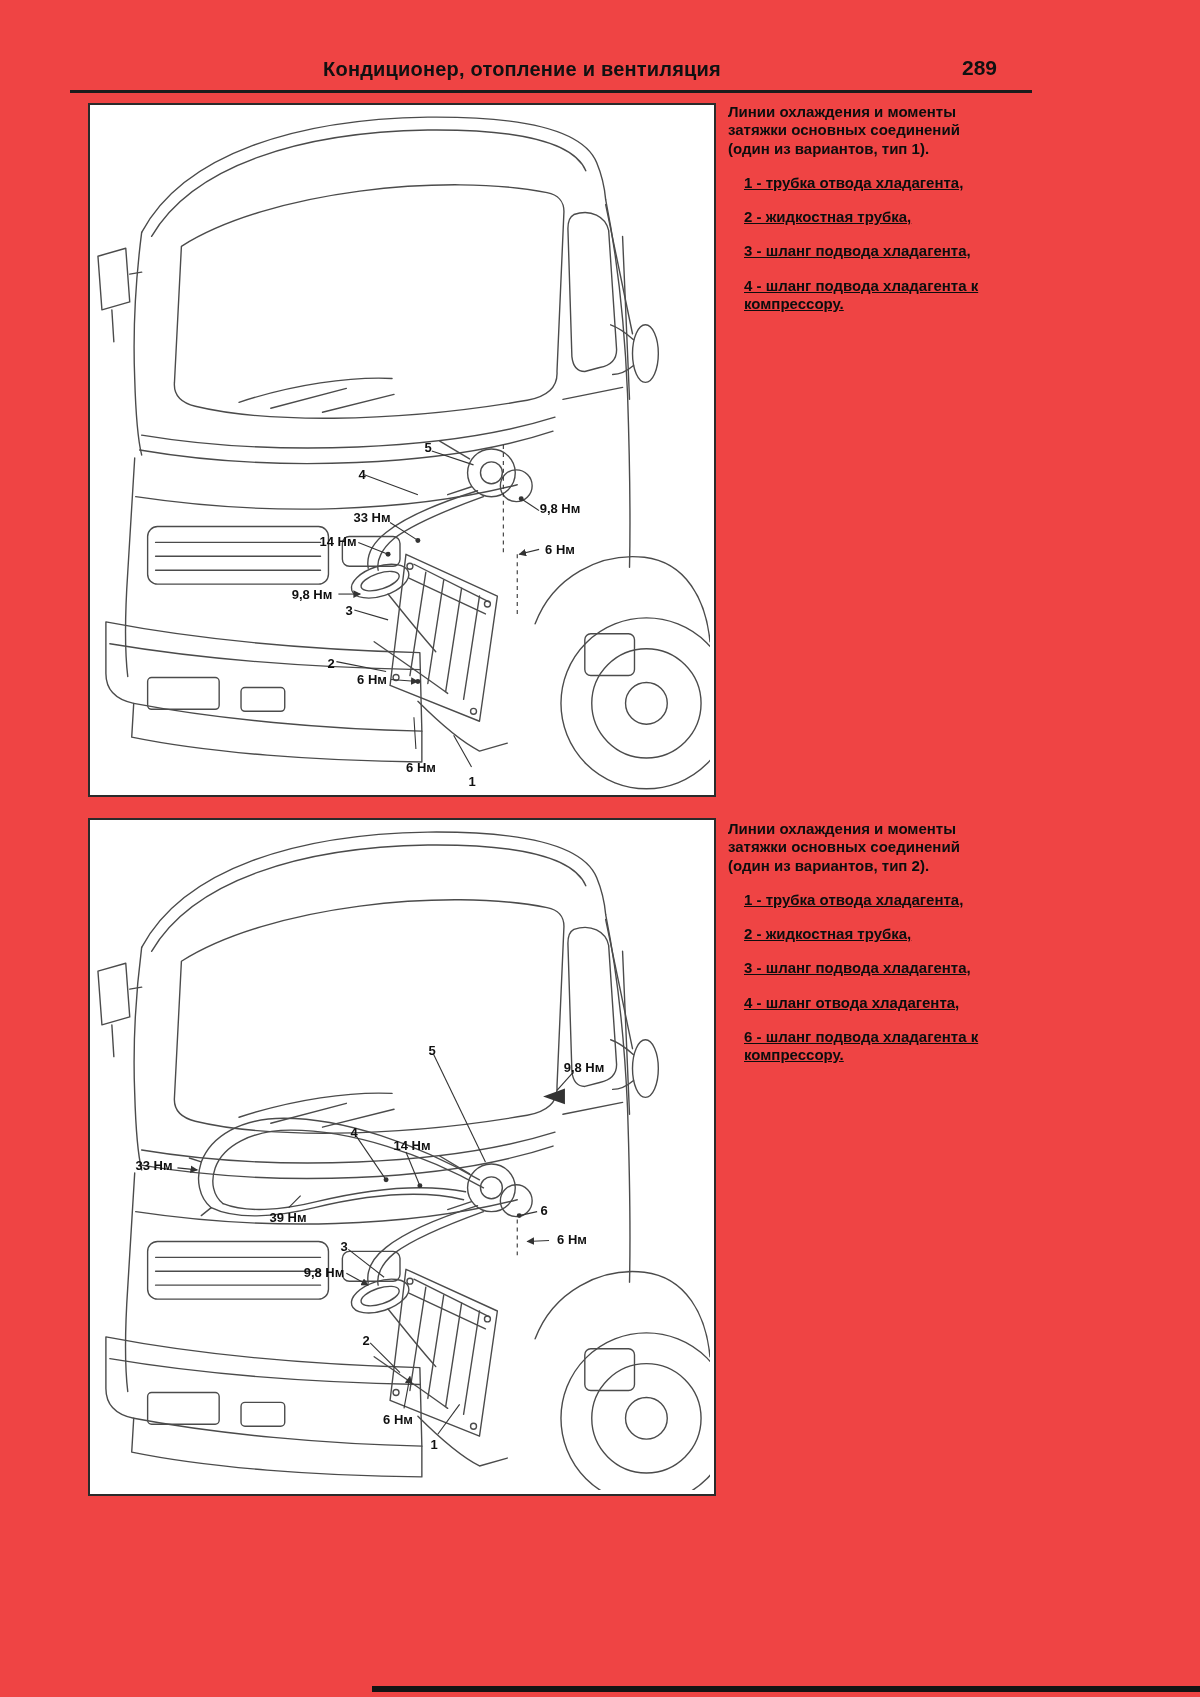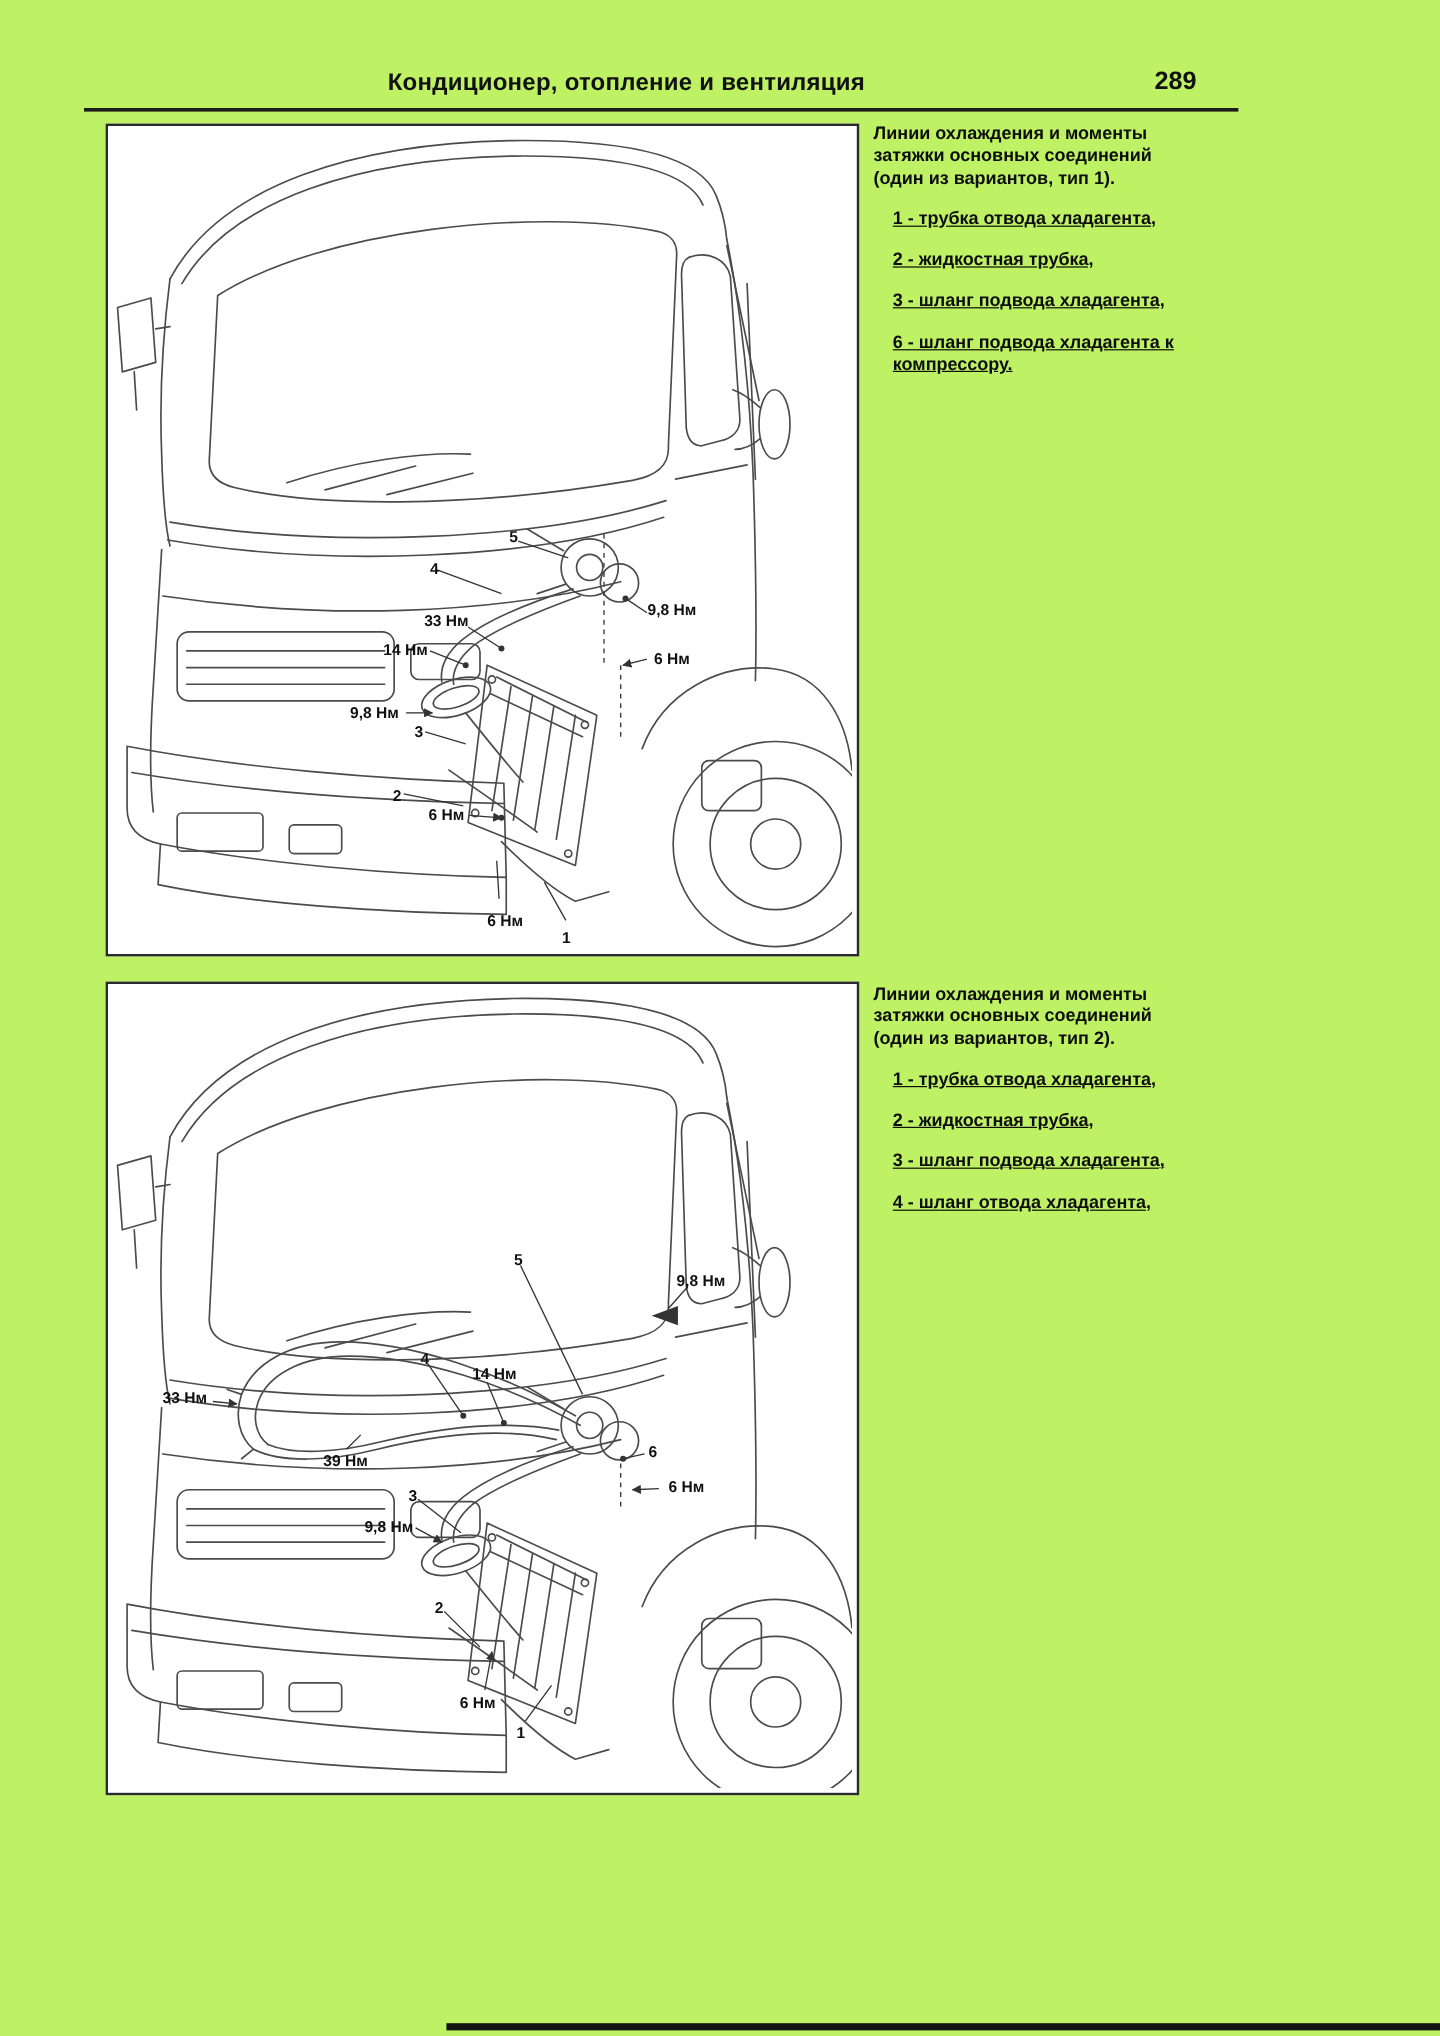--- a/index.html
+++ b/index.html
@@ -1,18 +1,18 @@
 <!DOCTYPE html>
 <html><head>
 <meta charset="utf-8">
 <style>
   html,body{margin:0;padding:0;background:#e8e8e8;}
   .page{
     position:relative;width:1200px;height:1697px;margin:0 auto;
-    background:#bef264;overflow:hidden;
+    background:#ef4444;overflow:hidden;
     font-family:"Liberation Sans",sans-serif;color:#111;
   }
   
   .header-title{
     position:absolute;left:72px;top:58px;width:900px;
     text-align:center;font-size:20px;font-weight:700;letter-spacing:.2px;
   }
   .page-number{
     position:absolute;left:962px;top:56px;width:70px;
     text-align:left;font-size:21px;font-weight:700;
@@ -165,21 +165,21 @@
     <span class="lbl" style="left:282px;top:574px">6 Нм</span>
     <span class="lbl" style="left:331px;top:662px">6 Нм</span>
     <span class="lbl" style="left:382px;top:676px">1</span>
   </div>
 
   <div class="textcol textcol1">
     <div class="cap">Линии охлаждения и моменты затяжки основных соединений (один из вариантов, тип 1).</div>
     <div class="legend-line">1 -  трубка отвода хладагента,</div>
     <div class="legend-line">2 - жидкостная трубка,</div>
     <div class="legend-line">3 - шланг подвода хладагента,</div>
-    <div class="legend-line">6 - шланг подвода хладагента к компрессору.</div>
+    <div class="legend-line">4 - шланг подвода хладагента к компрессору.</div>
   </div>
 
   <div class="figure fig2">
     <svg width="620" height="670" viewBox="0 0 624 674">
       <use href="#truck-base"></use>
       <g fill="none" stroke="#4b4b4b" stroke-width="1.4" stroke-linecap="round">
         <path d="M392,362 C330,326 255,300 195,300 C152,300 122,318 112,344 C106,362 110,380 122,390"></path>
         <path d="M122,390 C146,402 186,400 226,390 C284,376 334,372 376,382"></path>
         <path d="M396,370 C336,336 262,312 202,312 C162,312 134,328 126,350 C121,364 124,378 134,386"></path>
         <path d="M134,386 C156,395 192,393 228,384 C286,370 336,366 378,374"></path>
@@ -222,16 +222,17 @@
     <span class="lbl" style="left:308px;top:599px">6 Нм</span>
     <span class="lbl" style="left:344px;top:624px">1</span>
   </div>
 
   <div class="textcol textcol2">
     <div class="cap">Линии охлаждения и моменты затяжки основных соединений (один из вариантов, тип 2).</div>
     <div class="legend-line">1 -  трубка отвода хладагента,</div>
     <div class="legend-line">2 - жидкостная трубка,</div>
     <div class="legend-line">3 - шланг подвода хладагента,</div>
     <div class="legend-line">4 - шланг отвода хладагента,</div>
+    <div class="legend-line">6 - шланг подвода хладагента к компрессору.</div>
   </div>
 
   <div class="bottom-edge"></div>
 </div>
 
 </body></html>

